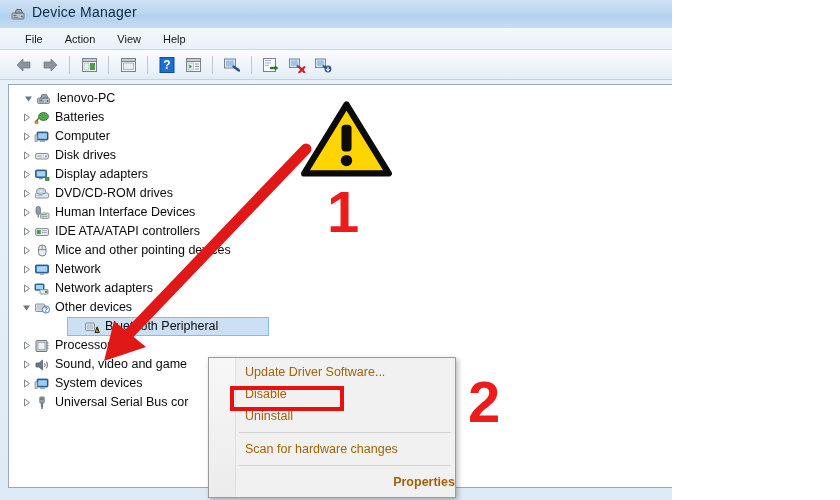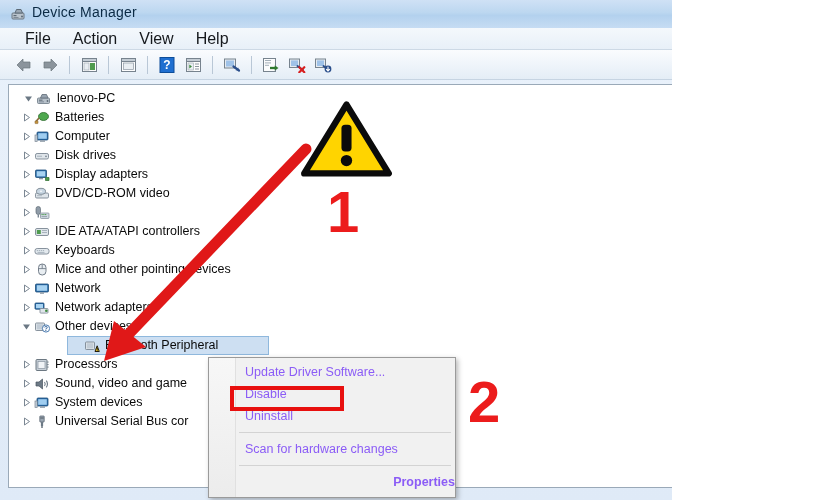--- a/index.html
+++ b/index.html
@@ -50,21 +50,21 @@
   .wb-x{color:#fff;font-size:13px;font-weight:bold;line-height:1;text-shadow:0 1px 1px rgba(0,0,0,.4);}
 
   
   .menubar{
     position:absolute;left:0;top:28px;width:840px;height:22px;
     background:linear-gradient(180deg,#f4f8fc 0%,#e8f0f8 100%);
     border-bottom:1px solid #cdd9e5;
     display:flex;align-items:center;padding-left:14px;box-sizing:border-box;
   }
   .menubar .mi{
-    font-size:16px;color:#15181c;padding:2px 11px;cursor:default;
+    font-size:11px;color:#15181c;padding:2px 11px;cursor:default;
   }
 
   
   .toolbar{
     position:absolute;left:0;top:50px;width:840px;height:30px;
     background:linear-gradient(180deg,#fafcfe 0%,#eef4fa 55%,#e4edf6 100%);
     border-bottom:1px solid #c6d4e2;
     display:flex;align-items:center;padding-left:12px;box-sizing:border-box;
     gap:2px;
   }
@@ -104,21 +104,21 @@
     box-shadow:2px 2px 5px rgba(0,0,0,.28);
     padding:3px 0 4px 0;box-sizing:border-box;z-index:40;
   }
   .ctxmenu .cstrip{
     position:absolute;left:0;top:0;width:26px;height:100%;
     background:linear-gradient(180deg,#f7f7f7 0%,#ececec 100%);
     border-right:1px solid #e0e0e0;
   }
   .ctxitem{
     position:relative;height:22px;line-height:22px;
-    padding-left:36px;font-size:12.5px;color:#8b5cf6;z-index:2;
+    padding-left:36px;font-size:12.5px;color:#a16207;z-index:2;
   }
   .ctxitem.bold{font-weight:bold;text-align:right;}
   .ctxsep{
     position:relative;height:1px;background:#d3d3d3;margin:5px 4px 5px 30px;z-index:2;
   }
   .ctxhighlight{
     position:absolute;left:21px;top:28px;width:114px;height:25px;
     border:4px solid #e8100f;box-sizing:border-box;z-index:5;pointer-events:none;
   }
 
@@ -370,77 +370,60 @@
             </svg>
         </span>
         <span class="ico">
           <svg width="16" height="16" viewBox="0 0 16 16">
             <rect x="1.5" y="7" width="13" height="5" rx="1.2" fill="#dfe5ea" stroke="#7b8793" stroke-width=".9"></rect>
             <ellipse cx="7" cy="5.3" rx="4.5" ry="3" fill="#c8d6e2" stroke="#6b7884" stroke-width=".8"></ellipse>
             <ellipse cx="7" cy="5.3" rx="1.2" ry=".8" fill="#f5f8fa"></ellipse>
             <rect x="3" y="9" width="5" height="1.2" fill="#b6c0c9"></rect>
           </svg>
         </span>
-        <span class="lbl">DVD/CD-ROM video</span>
+        <span class="lbl">DVD/CD-ROM drives</span>
       </div>
 
       <div class="node lvl1">
         <span class="exp">
           <svg width="9" height="9" viewBox="0 0 9 9">
               <path d="M2.5 1 L7.5 4.5 L2.5 8 Z" fill="none" stroke="#7b8793" stroke-width="1"></path>
             </svg>
         </span>
         <span class="ico">
           <svg width="16" height="16" viewBox="0 0 16 16">
             <rect x="2" y="1.5" width="4.5" height="8" rx="2.2" fill="#8f9ba7" stroke="#5f6b76" stroke-width=".7"></rect>
             <rect x="3.6" y="9.5" width="1.4" height="3" fill="#7b8793"></rect>
             <rect x="6.5" y="8" width="8.5" height="5.5" rx=".8" fill="#cfd8e0" stroke="#7b8793" stroke-width=".7"></rect>
             <rect x="7.5" y="9" width="1.2" height="1.1" fill="#4f9b4f"></rect>
             <rect x="9.3" y="9" width="1.2" height="1.1" fill="#4f9b4f"></rect>
             <rect x="11.1" y="9" width="1.2" height="1.1" fill="#4f9b4f"></rect>
             <rect x="7.5" y="11" width="5.5" height="1.1" fill="#9aa6b2"></rect>
           </svg>
         </span>
+        <span class="lbl">Human Interface Devices</span>
       </div>
 
       <div class="node lvl1">
         <span class="exp">
           <svg width="9" height="9" viewBox="0 0 9 9">
               <path d="M2.5 1 L7.5 4.5 L2.5 8 Z" fill="none" stroke="#7b8793" stroke-width="1"></path>
             </svg>
         </span>
         <span class="ico">
           <svg width="16" height="16" viewBox="0 0 16 16">
             <rect x="1.5" y="4.5" width="13" height="7" rx="1.4" fill="#e0e6eb" stroke="#7b8793" stroke-width=".9"></rect>
             <rect x="2.8" y="6" width="4" height="4" fill="#4f9b4f"></rect>
             <rect x="8" y="6" width="5" height="1" fill="#a8b3bd"></rect>
             <rect x="8" y="8" width="5" height="1" fill="#a8b3bd"></rect>
           </svg>
         </span>
         <span class="lbl">IDE ATA/ATAPI controllers</span>
       </div>
 
-      <div class="node lvl1">
-        <span class="exp">
-          <svg width="9" height="9" viewBox="0 0 9 9">
-              <path d="M2.5 1 L7.5 4.5 L2.5 8 Z" fill="none" stroke="#7b8793" stroke-width="1"></path>
-            </svg>
-        </span>
-        <span class="ico">
-          <svg width="16" height="16" viewBox="0 0 16 16">
-            <rect x="1" y="5.5" width="14" height="5.5" rx="2.2" fill="#e3e9ee" stroke="#7b8793" stroke-width=".9"></rect>
-            <rect x="2.8" y="7" width="1.3" height="1.1" fill="#aab5bf"></rect>
-            <rect x="4.8" y="7" width="1.3" height="1.1" fill="#aab5bf"></rect>
-            <rect x="6.8" y="7" width="1.3" height="1.1" fill="#aab5bf"></rect>
-            <rect x="8.8" y="7" width="1.3" height="1.1" fill="#aab5bf"></rect>
-            <rect x="3.5" y="8.9" width="7" height="1" fill="#aab5bf"></rect>
-          </svg>
-        </span>
-        <span class="lbl">Keyboards</span>
-      </div>
 
       <div class="node lvl1">
         <span class="exp">
           <svg width="9" height="9" viewBox="0 0 9 9">
               <path d="M2.5 1 L7.5 4.5 L2.5 8 Z" fill="none" stroke="#7b8793" stroke-width="1"></path>
             </svg>
         </span>
         <span class="ico">
           <svg width="16" height="16" viewBox="0 0 16 16">
             <rect x="4.5" y="2" width="7.5" height="11" rx="3.6" fill="#e9eef2" stroke="#66727e" stroke-width=".9"></rect>

